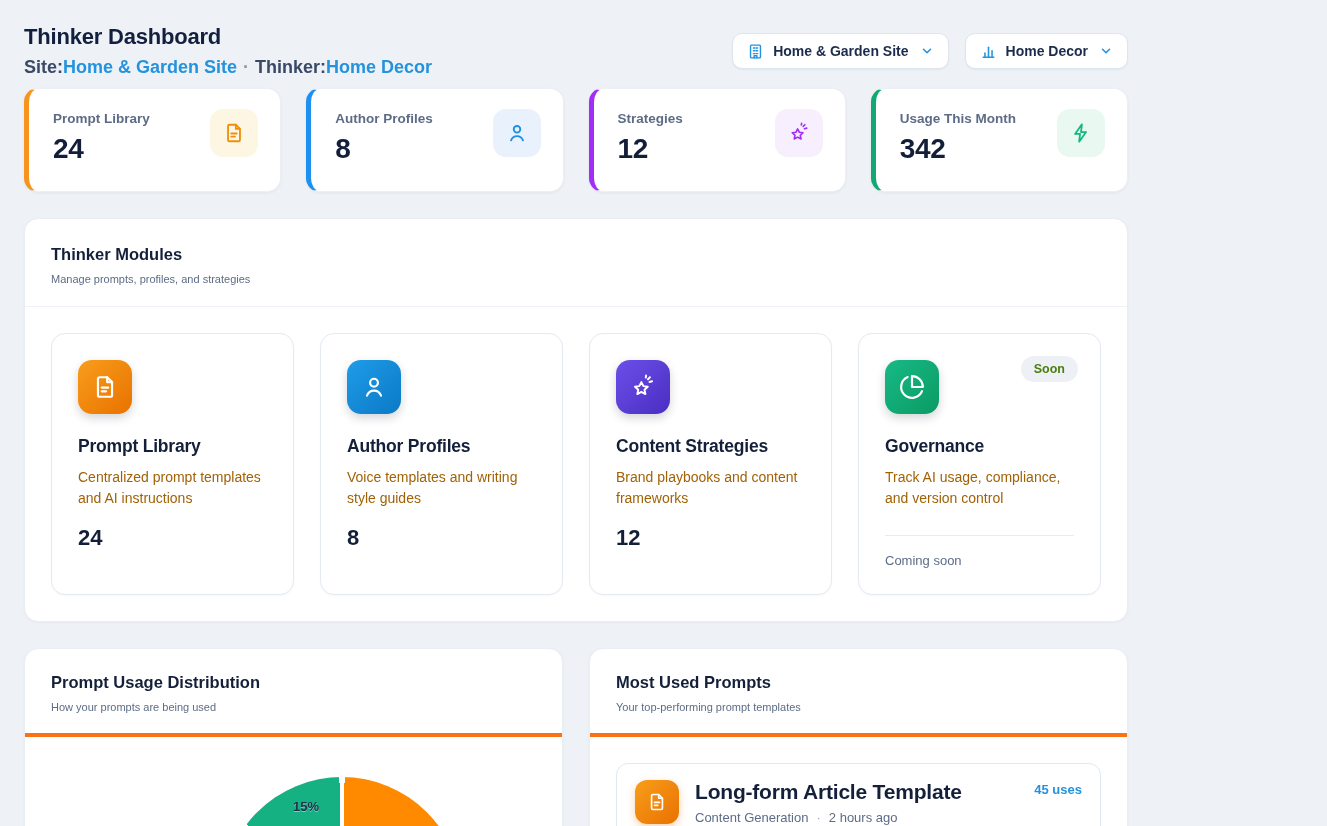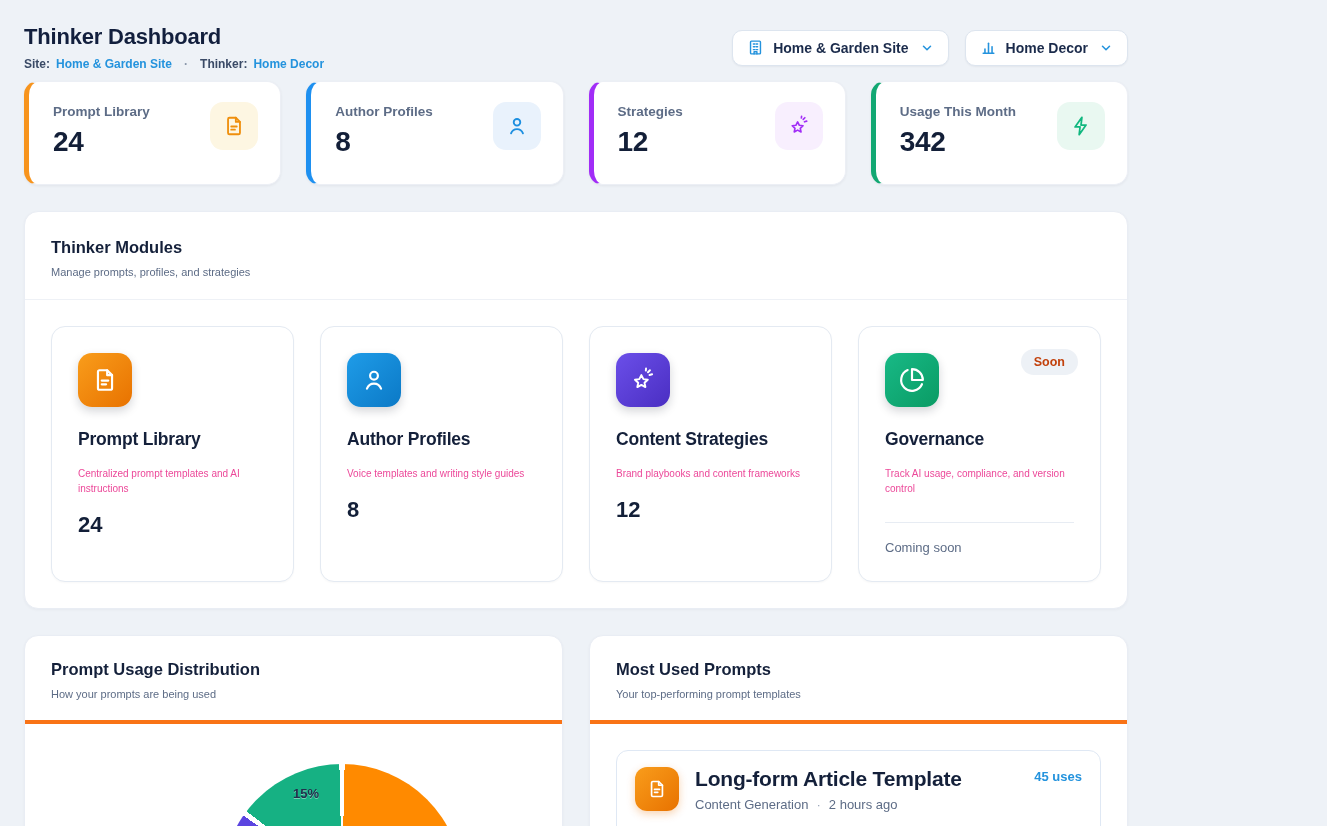--- a/index.html
+++ b/index.html
@@ -7,21 +7,21 @@
   body {
     background:#eef2f7;
     font-family:"Liberation Sans","DejaVu Sans",sans-serif;
     color:#15213b;
   }
   .page { width:1152px; height:826px; padding:24px 24px 16px; overflow:hidden; }
 
   
   .header-row { display:flex; justify-content:space-between; align-items:center; }
   .page-title { font-size:22px; font-weight:800; color:#121f3d; letter-spacing:-0.2px; }
-  .breadcrumb { margin-top:7px; font-size:12px; color:#3a4a66; font-weight:600; display:flex; gap:6px; align-items:flex-end; }
+  .breadcrumb { margin-top:7px; font-size:18px; color:#3a4a66; font-weight:600; display:flex; align-items:flex-end; }
   .breadcrumb .link { color:#2493dd; cursor:pointer; }
   .breadcrumb .dot { color:#8a97ab; margin:0 6px; }
   .selectors { display:flex; gap:16px; }
   .select-btn {
     display:flex; align-items:center; gap:9px; height:36px; padding:0 14px;
     background:#fff; border:1px solid #dde5ef; border-radius:10px;
     box-shadow:0 1px 2px rgba(16,24,40,.05); cursor:pointer;
     font-size:14px; font-weight:700; color:#1b2b4b;
   }
   .select-btn .icn { color:#2493dd; display:flex; }
@@ -43,24 +43,24 @@
   .panel-header { padding:26px 26px 21px; border-bottom:1px solid #eef1f6; }
   .panel-title { font-size:16.5px; font-weight:700; color:#14203a; }
   .panel-sub { font-size:11px; color:#5d6c86; margin-top:9px; }
   .modules { display:grid; grid-template-columns:repeat(4,1fr); gap:26px; padding:26px; }
   .module-card {
     position:relative; background:#fff; border:1px solid #e4eaf2; border-radius:14px;
     padding:26px; min-height:250px; cursor:pointer; box-shadow:0 1px 2px rgba(16,24,40,.03);
   }
   .tile { width:54px; height:54px; border-radius:14px; display:flex; align-items:center; justify-content:center; color:#fff; box-shadow:0 4px 10px rgba(16,24,40,.18); }
   .module-title { font-size:17.5px; font-weight:800; color:#14203a; margin-top:22px; letter-spacing:-0.2px; }
-  .module-desc { font-size:10px; color:#ec4899; margin-top:16px; line-height:1.5; max-width:245px; }
+  .module-desc { font-size:14px; color:#a16207; margin-top:10px; line-height:1.5; max-width:245px; }
   .module-count { font-size:22px; font-weight:800; color:#131f38; margin-top:16px; }
   .soon-badge {
-    position:absolute; top:22px; right:22px; background:#edf1f6; color:#c2410c;
+    position:absolute; top:22px; right:22px; background:#edf1f6; color:#4d7c0f;
     font-size:12.5px; font-weight:700; padding:6px 13px; border-radius:999px;
   }
   .module-divider { border:none; border-top:1px solid #e7ecf3; margin-top:26px; }
   .module-footer { font-size:13px; color:#5d6c86; margin-top:17px; }
 
   
   .bottom { display:grid; grid-template-columns:1fr 1fr; gap:26px; margin-top:26px; }
   .b-card { background:#fff; border:1px solid #e9edf4; border-radius:14px 14px 0 0; height:420px; box-shadow:0 1px 3px rgba(16,24,40,.04); }
   .b-header { padding:24px 26px 20px; border-bottom:4px solid #f97316; }
   .b-body { position:relative; padding:26px; height:300px; overflow:hidden; }

